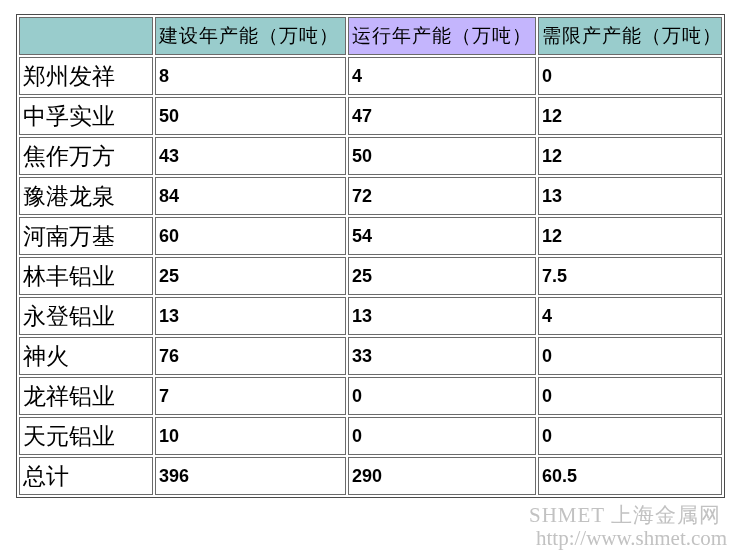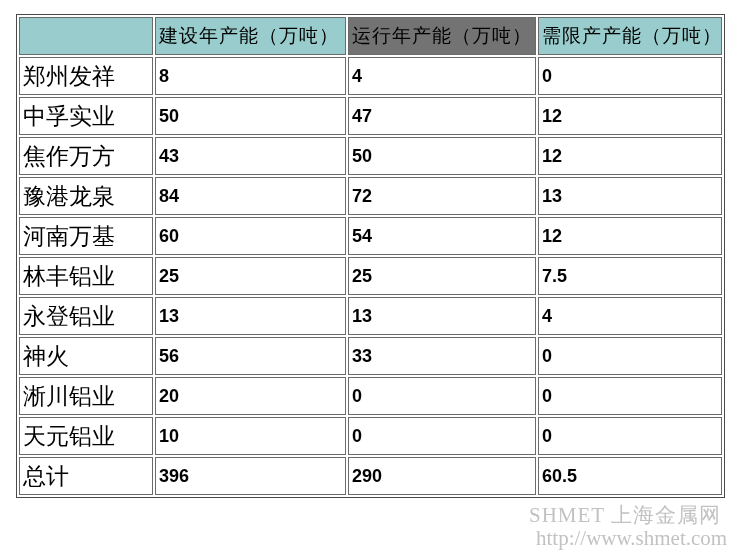--- a/index.html
+++ b/index.html
@@ -68,21 +68,21 @@
   <colgroup>
     <col class="c0">
       <col class="c1">
       <col class="c2">
       <col class="c3">
   </colgroup>
   <thead>
     <tr>
       <th class="hcell" style="background: rgb(153, 204, 204);"></th>
       <th class="hcell" style="background: rgb(153, 204, 204);">建设年产能（万吨）</th>
-      <th class="hcell" style="background: #737373;">运行年产能（万吨）</th>
+      <th class="hcell" style="background: #c4b5fd;">运行年产能（万吨）</th>
       <th class="hcell" style="background: rgb(153, 204, 204);">需限产产能（万吨）</th>
     </tr>
   </thead>
   <tbody>
     <tr>
       <td class="label">郑州发祥</td>
       <td class="num">8</td>
       <td class="num">4</td>
       <td class="num">0</td>
     </tr>
@@ -117,27 +117,27 @@
       <td class="num">7.5</td>
     </tr>
     <tr>
       <td class="label">永登铝业</td>
       <td class="num">13</td>
       <td class="num">13</td>
       <td class="num">4</td>
     </tr>
     <tr>
       <td class="label">神火</td>
-      <td class="num">56</td>
+      <td class="num">76</td>
       <td class="num">33</td>
       <td class="num">0</td>
     </tr>
     <tr>
-      <td class="label">淅川铝业</td>
-      <td class="num">20</td>
+      <td class="label">龙祥铝业</td>
+      <td class="num">7</td>
       <td class="num">0</td>
       <td class="num">0</td>
     </tr>
     <tr>
       <td class="label">天元铝业</td>
       <td class="num">10</td>
       <td class="num">0</td>
       <td class="num">0</td>
     </tr>
     <tr>

